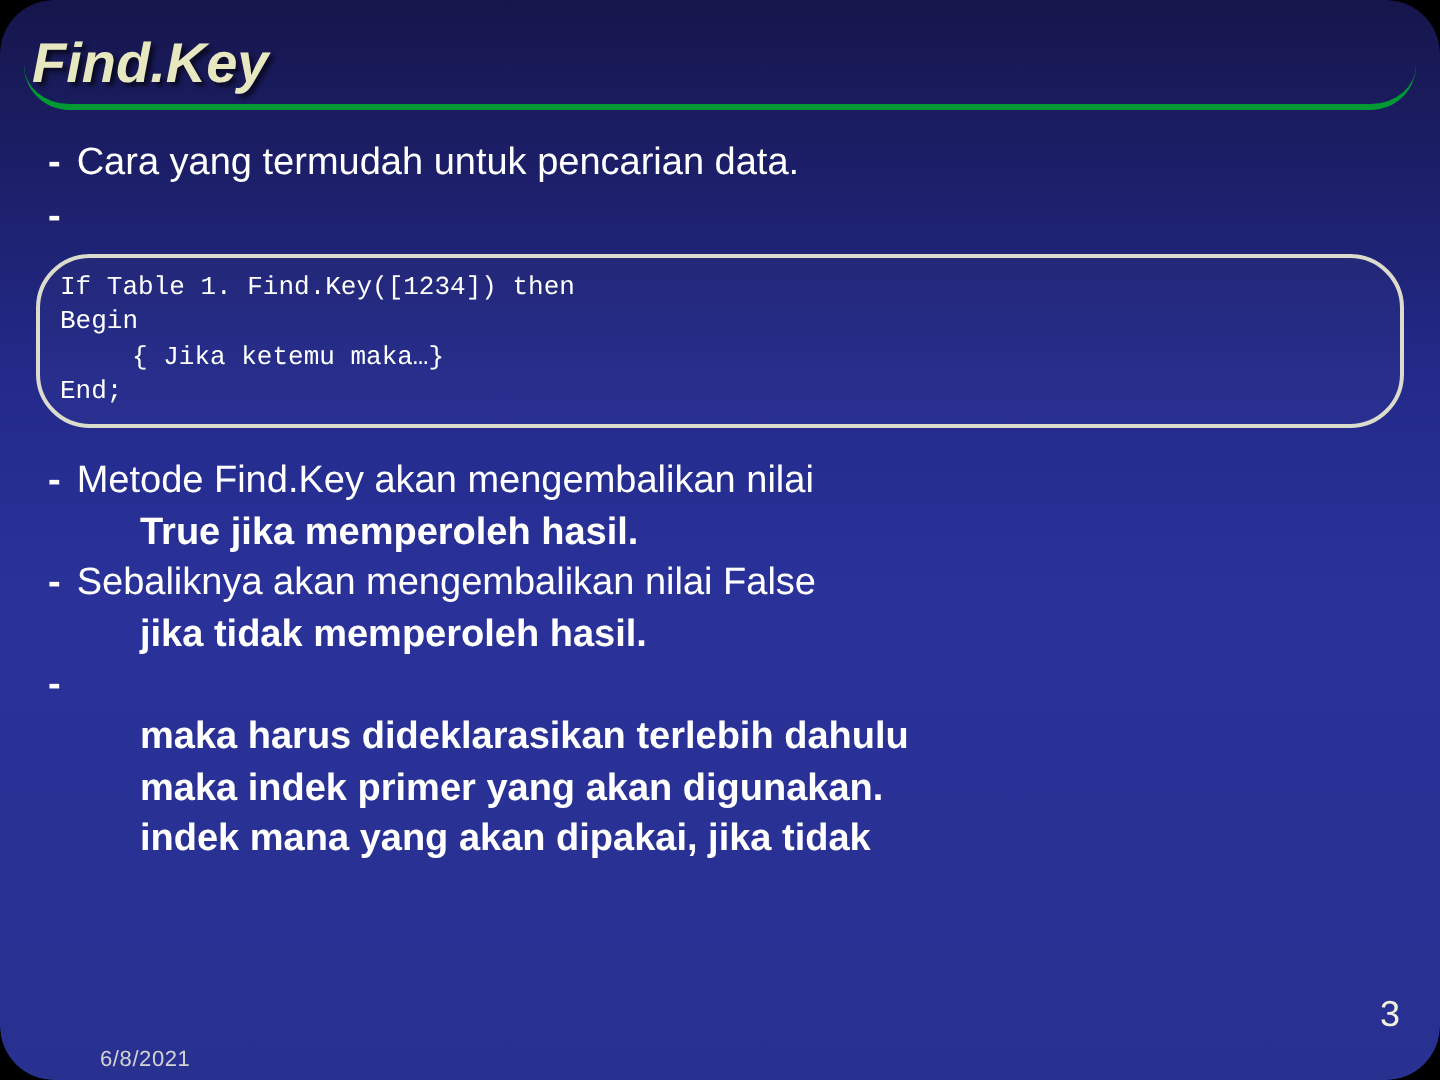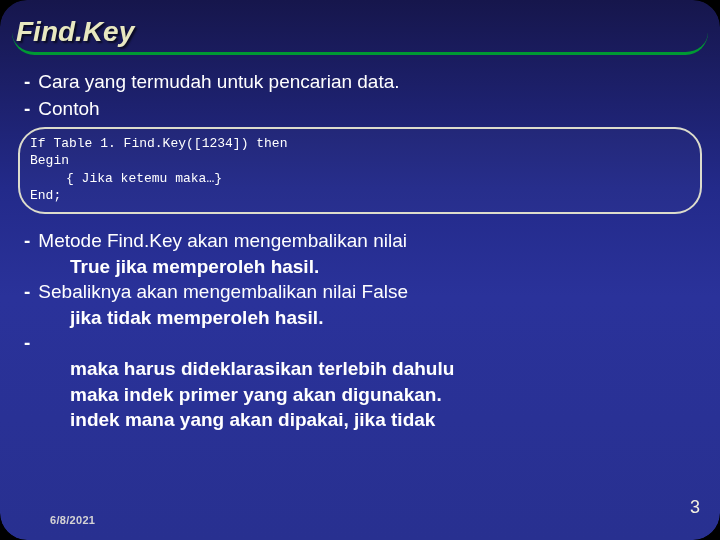--- a/index.html
+++ b/index.html
@@ -68,26 +68,26 @@
   .bullets-b .cont {
     padding-left: 46px;
     color: #fff;
     font-size: 19px;
     font-weight: 700;
     line-height: 1.35;
   }
   .footer-date {
     position: absolute;
     left: 50px;
-    bottom: 14px;
+    bottom: 4px;
     color: #f2efe0;
     font-size: 11px;
     letter-spacing: 0.3px;
     opacity: 0.85;
-    font-weight: 700;
+    font-weight: 400;
   }
   .footer-page {
     position: absolute;
     right: 20px;
     bottom: 22px;
     color: #f2efe0;
     font-size: 18px;
     font-weight: 400;
   }
 </style>
@@ -100,21 +100,20 @@
     <div class="title">Find.Key</div>
   </div>
 
   <div class="section bullets-a">
     <div class="line">
       <span class="dash">-</span>
       <span class="bullet-text">Cara yang termudah untuk pencarian data.</span>
     </div>
     <div class="line">
       <span class="dash">-</span>
-      <span class="bullet-text">Contoh</span>
     </div>
   </div>
 
   <div class="codebox"><span>If Table 1. Find.Key([1234]) then</span>
 <span>Begin</span>
 <span class="ind">{ Jika ketemu maka…}</span>
 <span>End;</span></div>
 
   <div class="section bullets-b">
     <div class="line">

